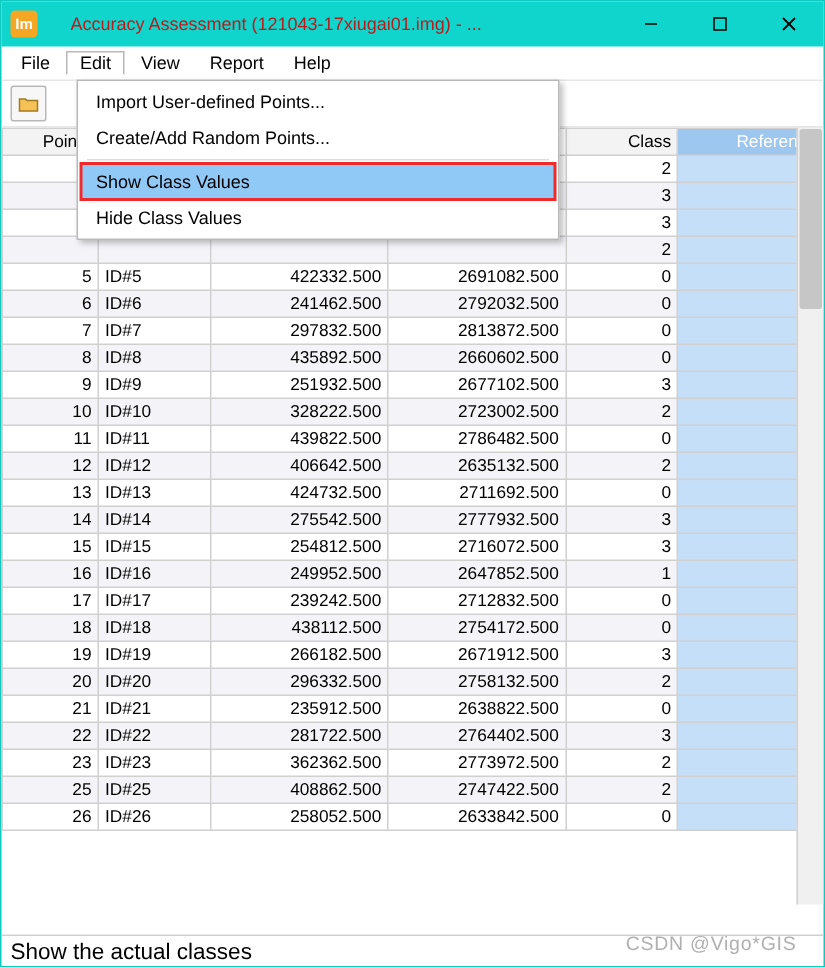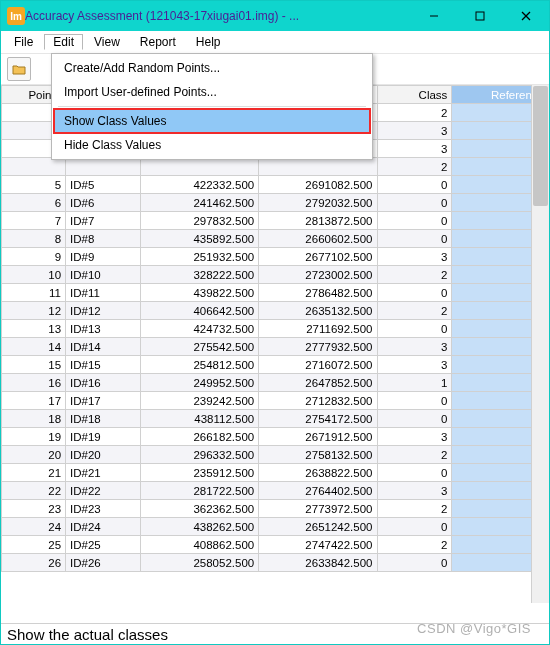--- a/index.html
+++ b/index.html
@@ -1,20 +1,20 @@
 <!DOCTYPE html>
 <html><head>
 <meta charset="utf-8">
 <style>
 html,body{margin:0;padding:0;font-family:"Segoe UI",Tahoma,sans-serif;font-size:12px;background:#fff;overflow:hidden}
 .window{width:550px;height:645px;border:1px solid #0fc9c1;box-sizing:border-box;display:flex;flex-direction:column;position:relative}
 .titlebar{height:30px;background:#0fd5cd;display:flex;align-items:center;justify-content:space-between;padding:0 0 0 6px}
-.titlebar .left{display:flex;align-items:center;gap:0}
+.titlebar .left{display:flex;align-items:center;gap:22px}
 .app-icon{width:18px;height:18px;background:#f5a623;border-radius:3px;display:flex;align-items:center;justify-content:center;font-size:10px;font-weight:bold;color:#fff}
-.title-text{font-size:12px;color:#4c1d95}
+.title-text{font-size:12px;color:#b91c1c}
 .win-ctrl{display:flex;height:100%}
 .win-btn{width:46px;display:flex;align-items:center;justify-content:center;font-size:12px;color:#000}
 .win-btn svg{stroke:#000;fill:none}
 .menubar{height:22px;display:flex;align-items:center;border-bottom:1px solid #e6e6e6;padding:0 4px;gap:2px}
 .menubar .mi{padding:0 8px;border:1px solid transparent}
 .menubar .mi.open{background:#fff;border:1px solid #b8b8b8;border-bottom:1px solid #fff;position:relative;z-index:21}
 .toolbar{height:30px;display:flex;align-items:center;padding:0 6px;border-bottom:1px solid #e6e6e6;gap:6px}
 .tbtn{width:22px;height:22px;border:1px solid #b8b8b8;background:#f7f7f7;display:flex;align-items:center;justify-content:center;border-radius:2px}
 .content{flex:1;position:relative;overflow:hidden}
 .grid{position:absolute;inset:0 0 20px 0;overflow:hidden}
@@ -279,28 +279,20 @@
             </tr>
             <tr>
               <td class="col-pt">23</td>
               <td class="col-name">ID#23</td>
               <td class="col-x">362362.500</td>
               <td class="col-y">2773972.500</td>
               <td class="col-class">2</td>
               <td class="col-ref ref-cell"></td>
             </tr>
             <tr>
-              <td class="col-pt">24</td>
-              <td class="col-name">ID#24</td>
-              <td class="col-x">438262.500</td>
-              <td class="col-y">2651242.500</td>
-              <td class="col-class">0</td>
-              <td class="col-ref ref-cell"></td>
-            </tr>
-            <tr>
               <td class="col-pt">25</td>
               <td class="col-name">ID#25</td>
               <td class="col-x">408862.500</td>
               <td class="col-y">2747422.500</td>
               <td class="col-class">2</td>
               <td class="col-ref ref-cell"></td>
             </tr>
             <tr>
               <td class="col-pt">26</td>
               <td class="col-name">ID#26</td>
@@ -315,21 +307,21 @@
     <div class="vscroll">
         <div class="vthumb"></div>
       </div>
   </div>
 
   <div class="statusbar">
     <span>Show the actual classes</span>
   </div>
 
   <div class="edit-menu">
+    <div class="em">Import User-defined Points...</div>
     <div class="em">Create/Add Random Points...</div>
-    <div class="em">Import User-defined Points...</div>
     <hr>
     <div class="em hilite boxed">Show Class Values</div>
     <div class="em">Hide Class Values</div>
   </div>
 
   <div class="watermark">CSDN @Vigo*GIS</div>
 </div>
 
 </body></html>

